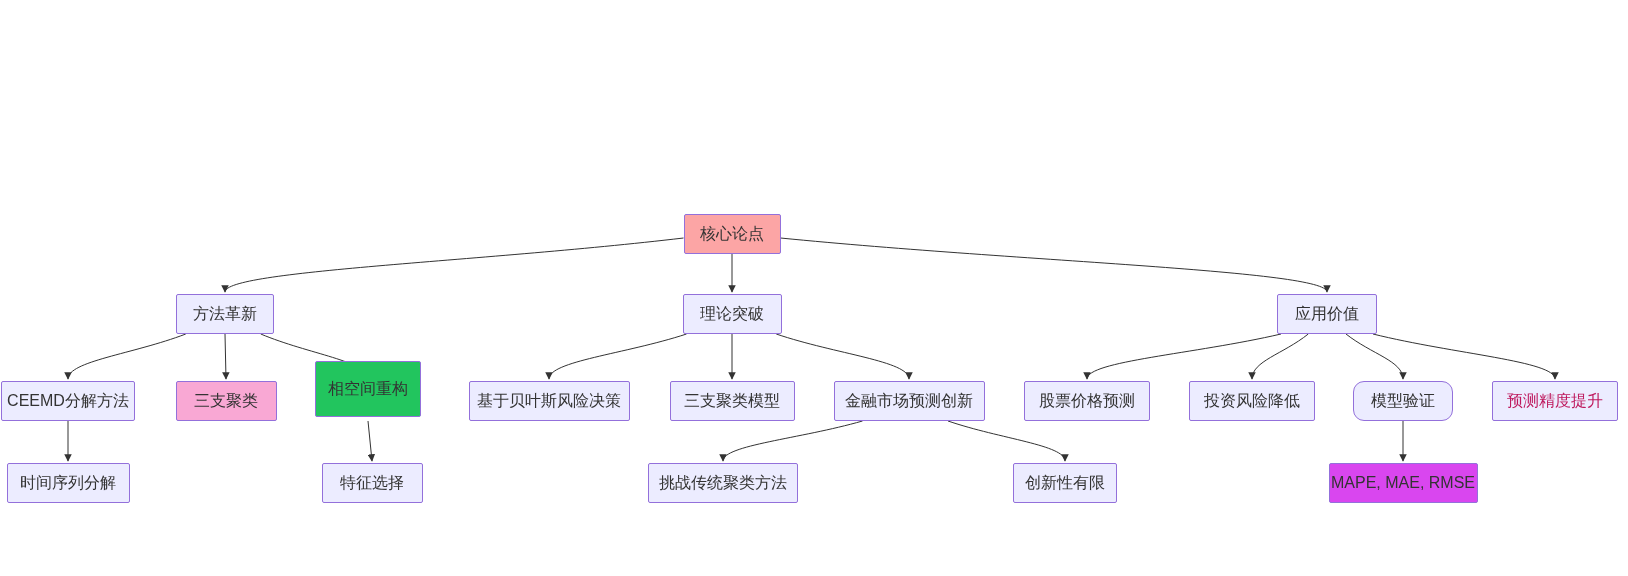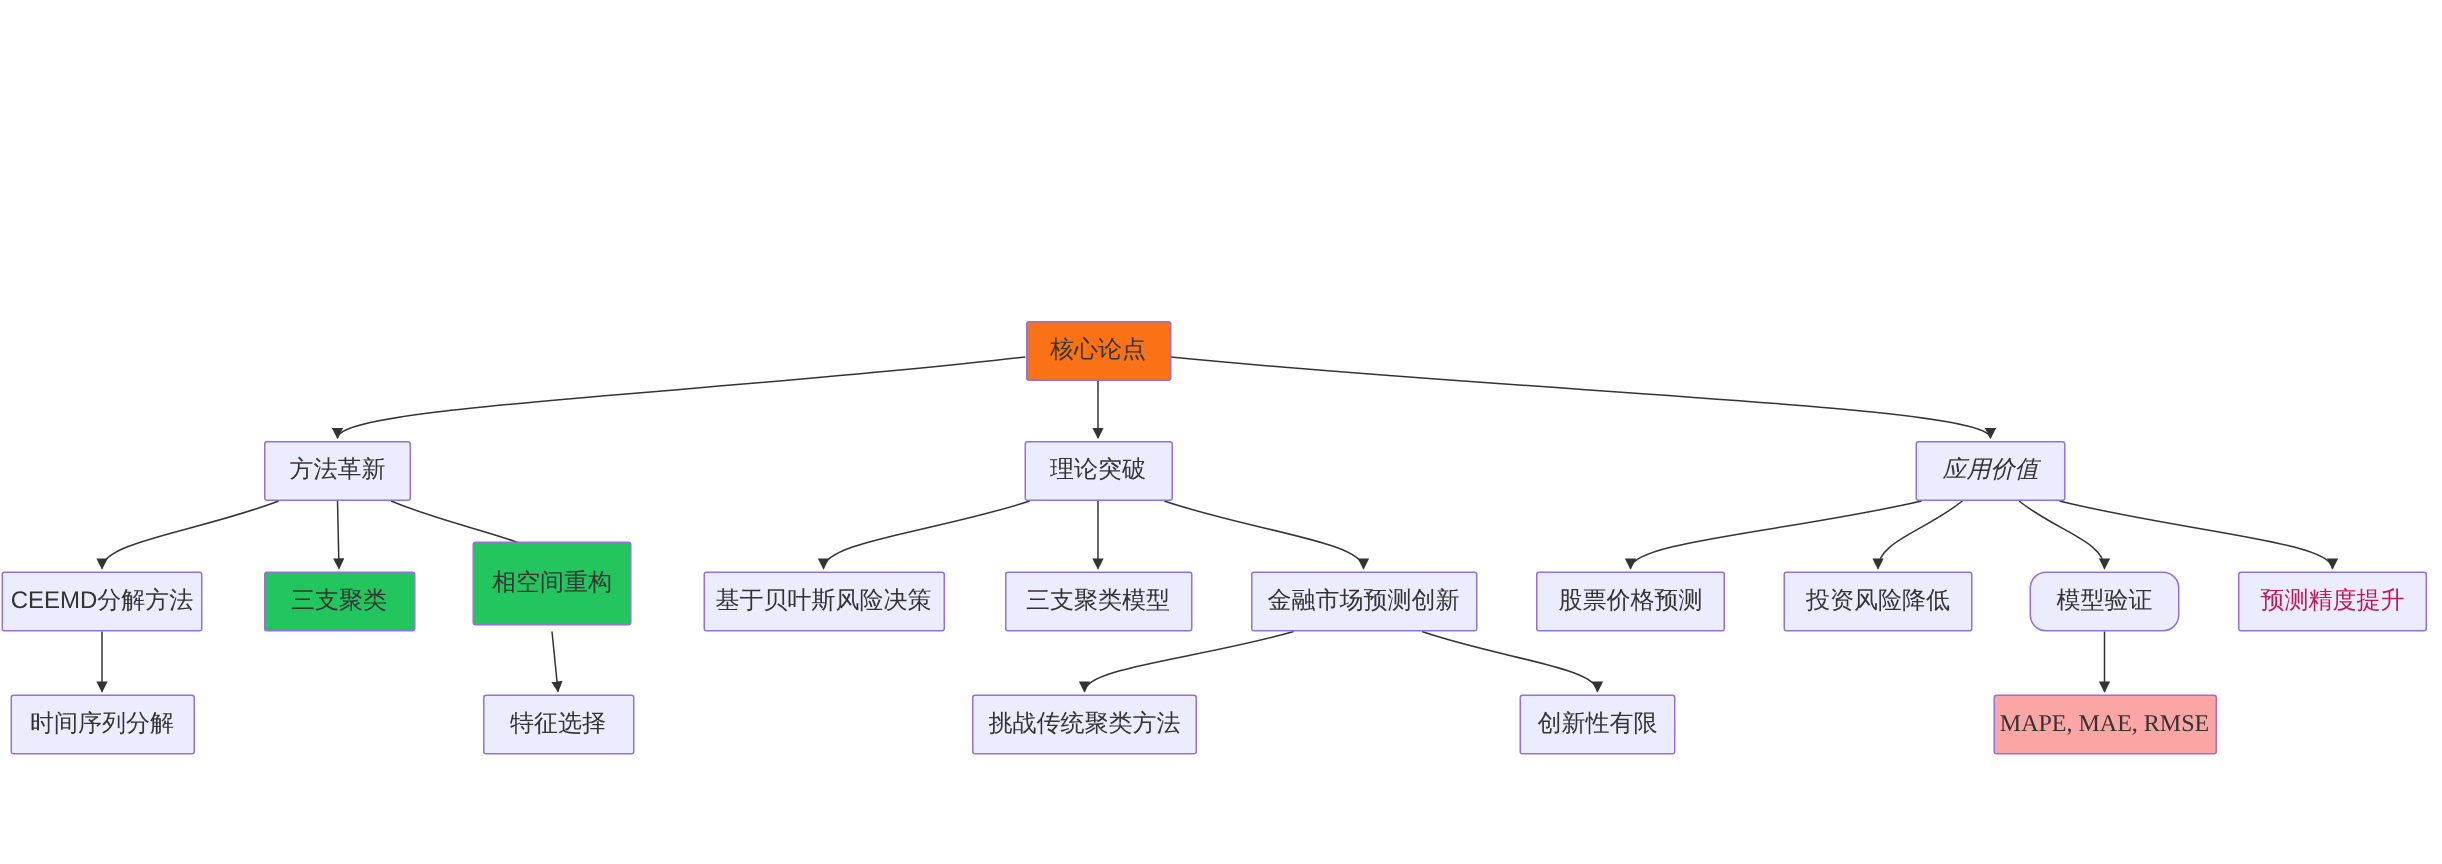--- a/index.html
+++ b/index.html
@@ -65,36 +65,36 @@
         <path d="M1346,334 C1371.65,354.25 1403,361 1403,379" fill="none" stroke="#333333" stroke-width="1" marker-end="url(#arrowhead)"></path>
         <path d="M1373,334 C1454.9,354.25 1555,361 1555,379" fill="none" stroke="#333333" stroke-width="1" marker-end="url(#arrowhead)"></path>
         <path d="M68,421 L68,461" fill="none" stroke="#333333" stroke-width="1" marker-end="url(#arrowhead)"></path>
         <path d="M368,421 L372,461" fill="none" stroke="#333333" stroke-width="1" marker-end="url(#arrowhead)"></path>
         <path d="M862.5,421 C799.725,439 723,445 723,461" fill="none" stroke="#333333" stroke-width="1" marker-end="url(#arrowhead)"></path>
         <path d="M948,421 C1000.65,439 1065,445 1065,461" fill="none" stroke="#333333" stroke-width="1" marker-end="url(#arrowhead)"></path>
         <path d="M1403,421 L1403,461" fill="none" stroke="#333333" stroke-width="1" marker-end="url(#arrowhead)"></path>
       </g>
   </svg>
   <div id="node-layer">
-      <div class="node" style="left: 683.5px; top: 214px; width: 97px; height: 40px; background: #f97316; border-color: rgb(147, 112, 219); color: rgb(51, 51, 51);">
+      <div class="node" style="left: 683.5px; top: 214px; width: 97px; height: 40px; background: #fca5a5; border-color: rgb(147, 112, 219); color: rgb(51, 51, 51);">
         <span>核心论点</span>
       </div>
       <div class="node" style="left: 176px; top: 294px; width: 98px; height: 40px; background: rgb(236, 236, 255); border-color: rgb(147, 112, 219); color: rgb(51, 51, 51);">
         <span>方法革新</span>
       </div>
       <div class="node" style="left: 682.5px; top: 294px; width: 99px; height: 40px; background: rgb(236, 236, 255); border-color: rgb(147, 112, 219); color: rgb(51, 51, 51);">
         <span>理论突破</span>
       </div>
-      <div class="node" style="left: 1277px; top: 294px; width: 100px; height: 40px; background: rgb(236, 236, 255); border-color: rgb(147, 112, 219); color: rgb(51, 51, 51); font-style: italic;">
+      <div class="node" style="left: 1277px; top: 294px; width: 100px; height: 40px; background: rgb(236, 236, 255); border-color: rgb(147, 112, 219); color: rgb(51, 51, 51);">
         <span>应用价值</span>
       </div>
       <div class="node" style="left: 1px; top: 381px; width: 134px; height: 40px; background: rgb(236, 236, 255); border-color: rgb(147, 112, 219); color: rgb(51, 51, 51);">
         <span>CEEMD分解方法</span>
       </div>
-      <div class="node" style="left: 175.5px; top: 381px; width: 101px; height: 40px; background: #22c55e; border-color: rgb(147, 112, 219); color: rgb(51, 51, 51);">
+      <div class="node" style="left: 175.5px; top: 381px; width: 101px; height: 40px; background: #f9a8d4; border-color: rgb(147, 112, 219); color: rgb(51, 51, 51);">
         <span>三支聚类</span>
       </div>
       <div class="node" style="left: 315px; top: 361px; width: 106px; height: 56px; background: #22c55e; border-color: rgb(147, 112, 219); color: rgb(51, 51, 51);">
         <span>相空间重构</span>
       </div>
       <div class="node" style="left: 468.5px; top: 381px; width: 161px; height: 40px; background: rgb(236, 236, 255); border-color: rgb(147, 112, 219); color: rgb(51, 51, 51);">
         <span>基于贝叶斯风险决策</span>
       </div>
       <div class="node" style="left: 669.5px; top: 381px; width: 125px; height: 40px; background: rgb(236, 236, 255); border-color: rgb(147, 112, 219); color: rgb(51, 51, 51);">
         <span>三支聚类模型</span>
@@ -119,17 +119,17 @@
       </div>
       <div class="node" style="left: 321.5px; top: 463px; width: 101px; height: 40px; background: rgb(236, 236, 255); border-color: rgb(147, 112, 219); color: rgb(51, 51, 51);">
         <span>特征选择</span>
       </div>
       <div class="node" style="left: 648px; top: 463px; width: 150px; height: 40px; background: rgb(236, 236, 255); border-color: rgb(147, 112, 219); color: rgb(51, 51, 51);">
         <span>挑战传统聚类方法</span>
       </div>
       <div class="node" style="left: 1013px; top: 463px; width: 104px; height: 40px; background: rgb(236, 236, 255); border-color: rgb(147, 112, 219); color: rgb(51, 51, 51);">
         <span>创新性有限</span>
       </div>
-      <div class="node" style="left: 1328.5px; top: 463px; width: 149px; height: 40px; background: #fca5a5; border-color: rgb(147, 112, 219); color: rgb(51, 51, 51); font-family: Liberation Serif, serif;">
+      <div class="node" style="left: 1328.5px; top: 463px; width: 149px; height: 40px; background: #d946ef; border-color: rgb(147, 112, 219); color: rgb(51, 51, 51);">
         <span>MAPE, MAE, RMSE</span>
       </div>
     </div>
 </div>
 
 </body></html>

